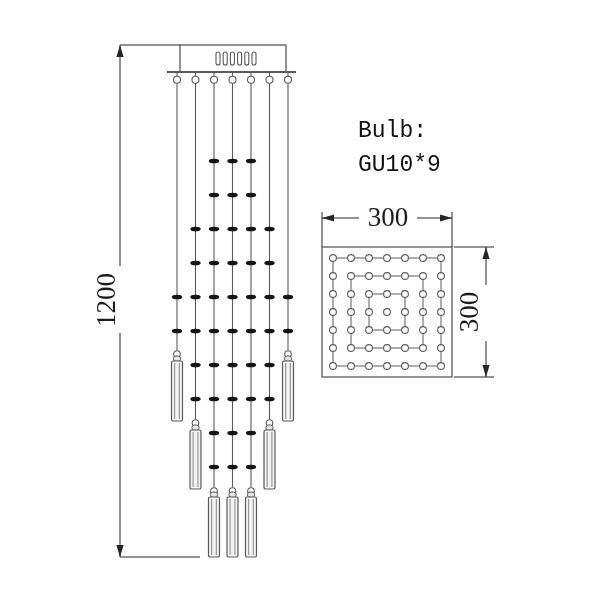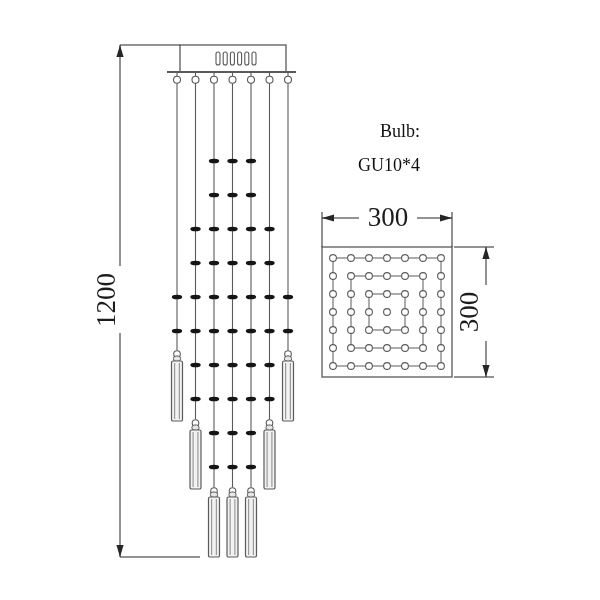--- a/index.html
+++ b/index.html
@@ -9,22 +9,22 @@
   }
   svg{position:absolute;left:0;top:0;}
   .dim-label{
     position:absolute;font-family:"Liberation Serif",serif;
     font-size:27px;color:#1c1c1c;text-align:center;line-height:28px;
     white-space:nowrap;
   }
   .rot{transform:rotate(-90deg);transform-origin:center center;}
   .bulb-spec{
     position:absolute;left:358px;top:114px;
-    font-family:Liberation Serif, serif;
-    font-size:18px;line-height:34px;color:#101010;text-align:right;
+    font-family:Liberation Mono, monospace;
+    font-size:23px;line-height:34px;color:#101010;
   }
 </style>
 </head>
 <body>
 
 <div class="canvas">
   <svg id="drawing" width="600" height="600" viewBox="0 0 600 600">
       <g>
         <rect x="180" y="45" width="106" height="27" fill="#fff" stroke="#5a5a5a" stroke-width="1.3"></rect>
         <rect x="216" y="52" width="4" height="13" rx="2" fill="none" stroke="#5a5a5a" stroke-width="1.1"></rect>
@@ -211,19 +211,19 @@
         <line x1="486" y1="341" x2="486" y2="377" stroke="#262626" stroke-width="1"></line>
         <polygon points="486,247 482.4,259 489.6,259" fill="#262626"></polygon>
         <polygon points="486,377 482.4,365 489.6,365" fill="#262626"></polygon>
       </g>
     </svg>
 
   <div class="dim-label rot" style="width:90px;left:61px;top:286px;">1200</div>
 
   <div class="bulb-spec">
     <div>Bulb:</div>
-    <div>GU10*4</div>
+    <div>GU10*9</div>
   </div>
 
   <div class="dim-label" style="width:70px;left:353px;top:203px;">300</div>
 
   <div class="dim-label rot" style="width:70px;left:434px;top:298px;">300</div>
 </div>
 
 </body></html>

